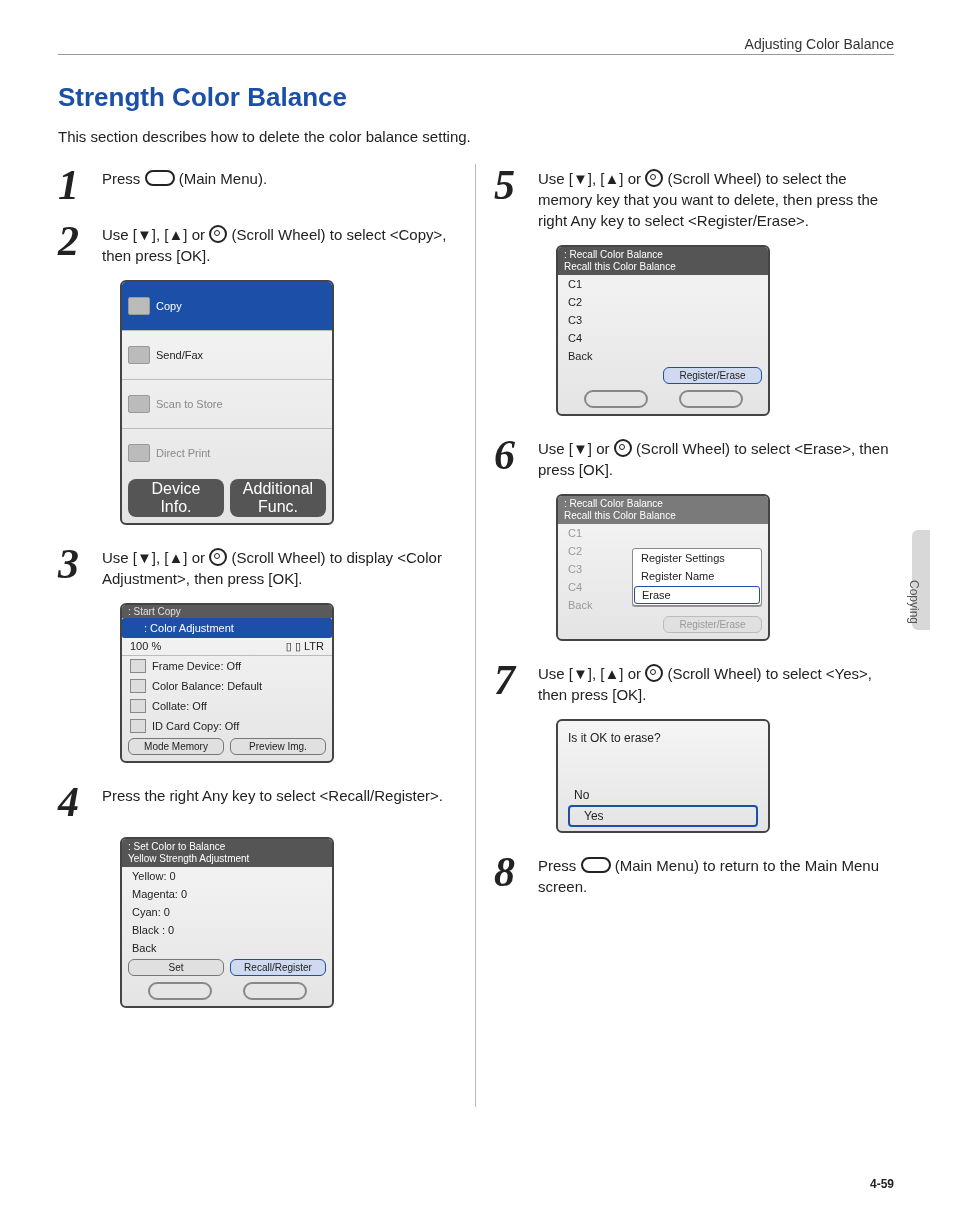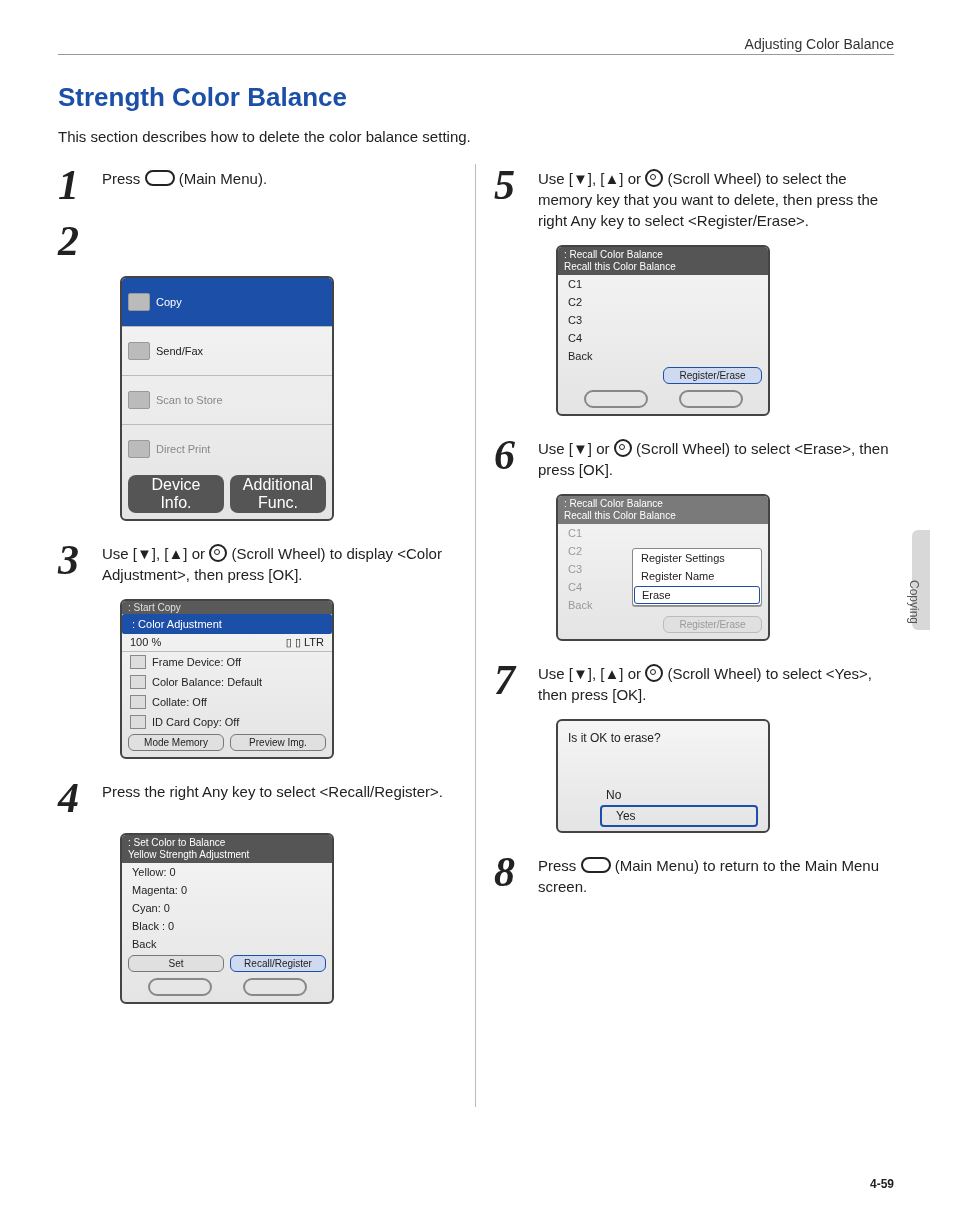--- a/index.html
+++ b/index.html
@@ -162,21 +162,21 @@
   .lcd3-title {
     background: #5a5a5a;
     color: #e0e0e0;
     font-size: 10px;
     padding: 1px 6px;
   }
   .lcd3-sub {
     background: #1b4fa8;
     color: #fff;
     font-size: 11px;
-    padding: 2px 8px;
+    padding: 2px 20px;
     border: 2px solid #1b4fa8;
     border-radius: 2px;
   }
   .lcd3-info {
     display: flex;
     justify-content: space-between;
     padding: 2px 8px;
     font-size: 11px;
     border-bottom: 1px solid #bbb;
   }
@@ -210,21 +210,21 @@
     border: 1px solid #1b4fa8;
     border-radius: 3px;
     margin: 1px;
     padding: 2px 7px;
   }
   .yesno {
     padding: 10px 10px 4px 10px;
     font-size: 12px;
   }
   .yesno .q { margin-bottom: 40px; }
-  .yesno .opt { padding: 3px 6px; margin-left: 32px; }
+  .yesno .opt { padding: 3px 6px; }
   .yesno .opt.sel {
     border: 2px solid #1b4fa8;
     border-radius: 4px;
     padding: 2px 14px;
   }
   .side-tab {
     position: absolute;
     right: 24px;
     top: 530px;
     width: 18px;
@@ -294,20 +294,25 @@
       <div class="step-num">1</div>
       <div class="step-body">
         <span>Press </span>
         <span class="inline-icon"></span>
         <span> (Main Menu).</span>
       </div>
     </div>
 
     <div class="step">
       <div class="step-num">2</div>
+      <div class="step-body">
+        <span>Use [▼], [▲] or </span>
+        <span class="scrollwheel"></span>
+        <span> (Scroll Wheel) to select &lt;Copy&gt;, then press [OK].</span>
+      </div>
     </div>
 
     <div class="lcd">
       <div class="lcd-row sel">
         <span class="ico"></span>
         <span>Copy</span>
       </div>
       <div class="lcd-row">
         <span class="ico"></span>
         <span>Send/Fax</span>

